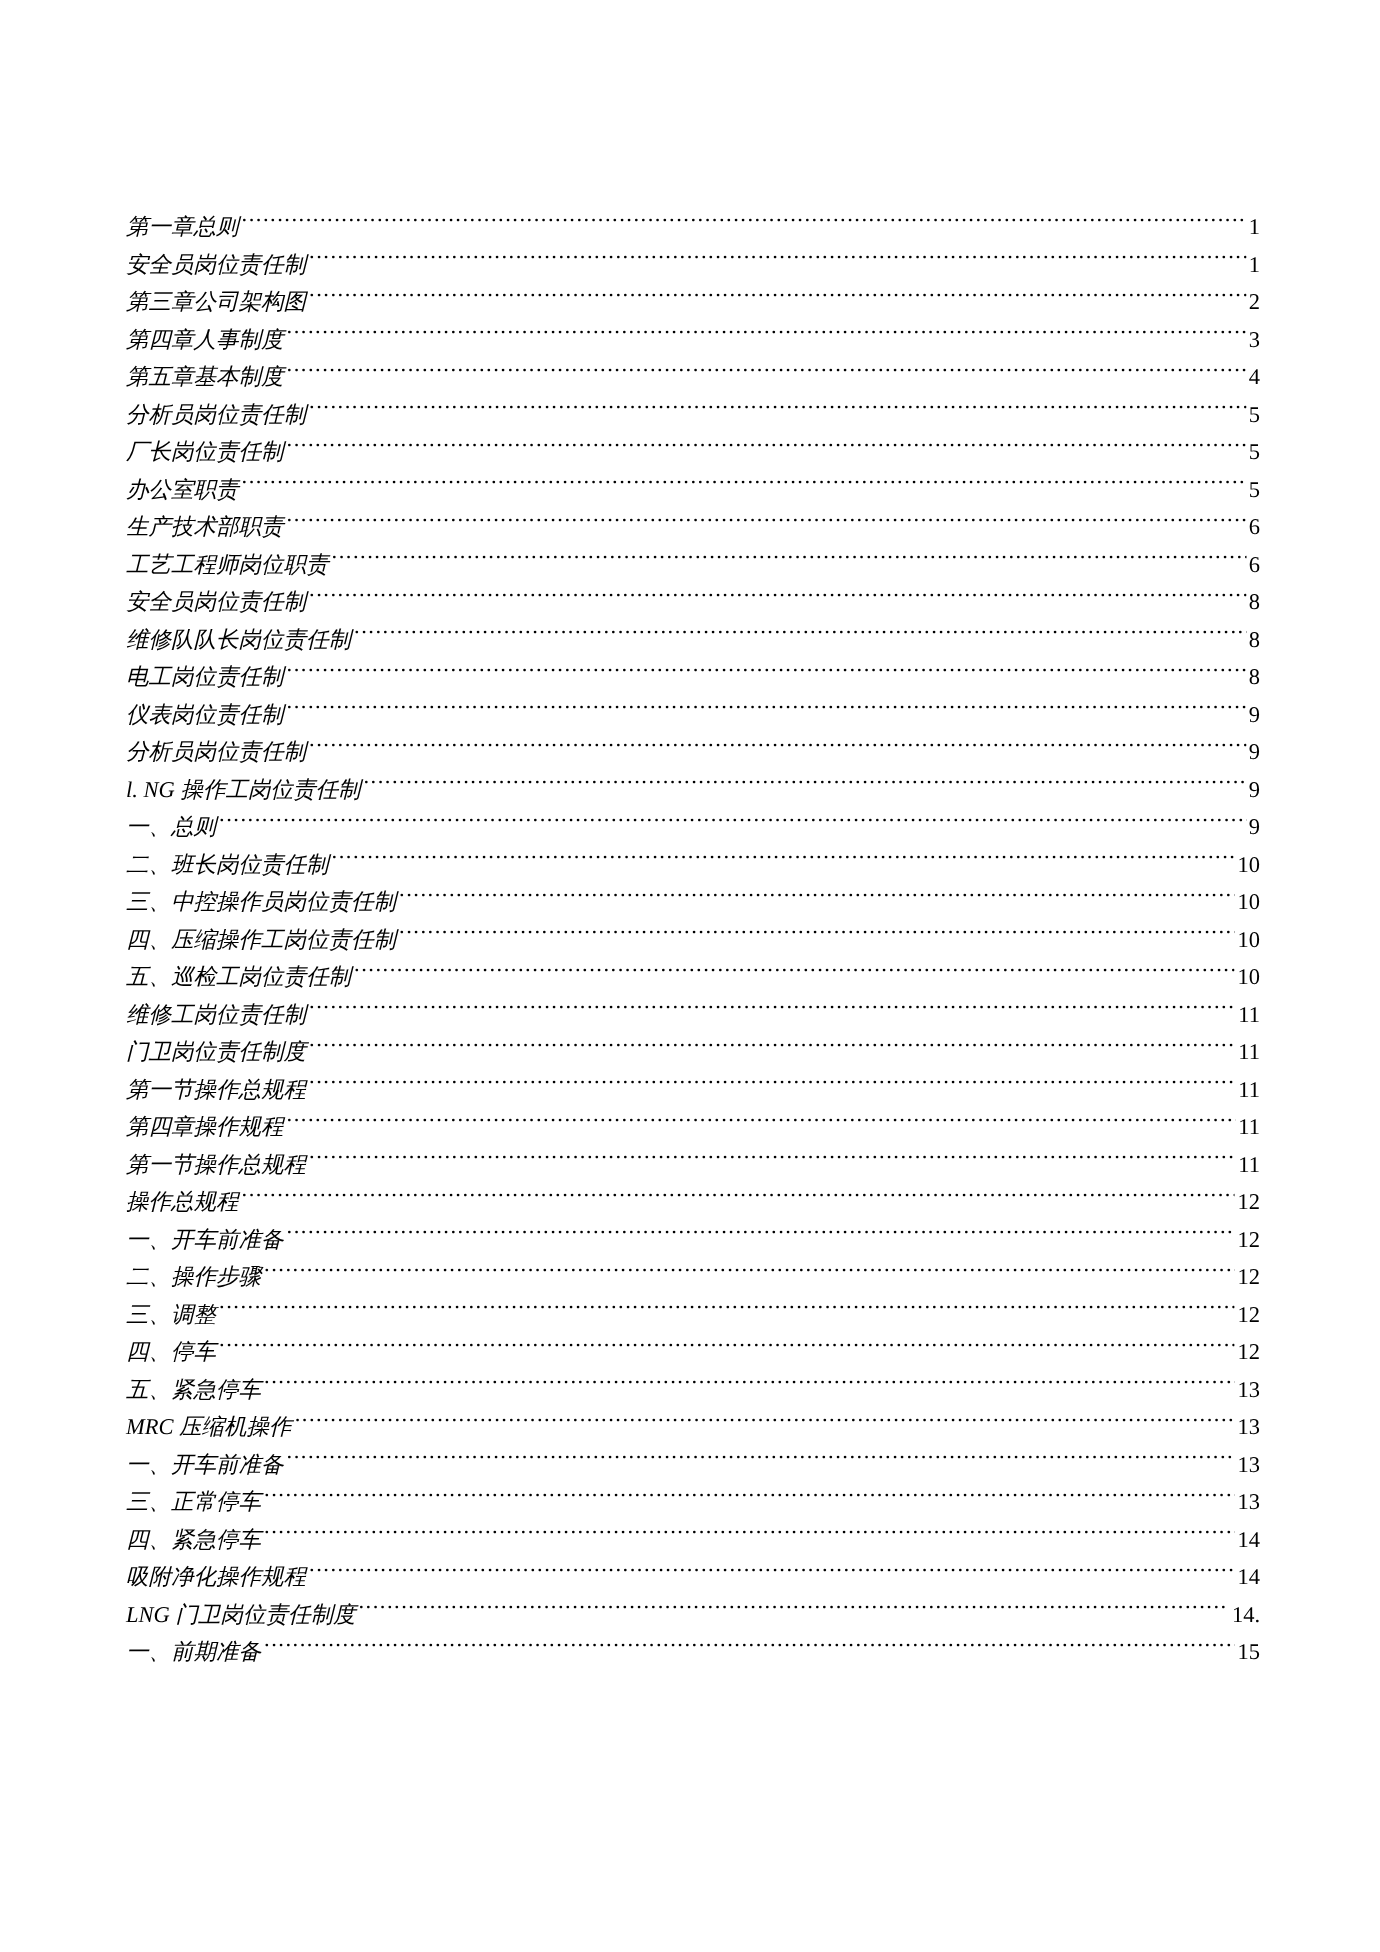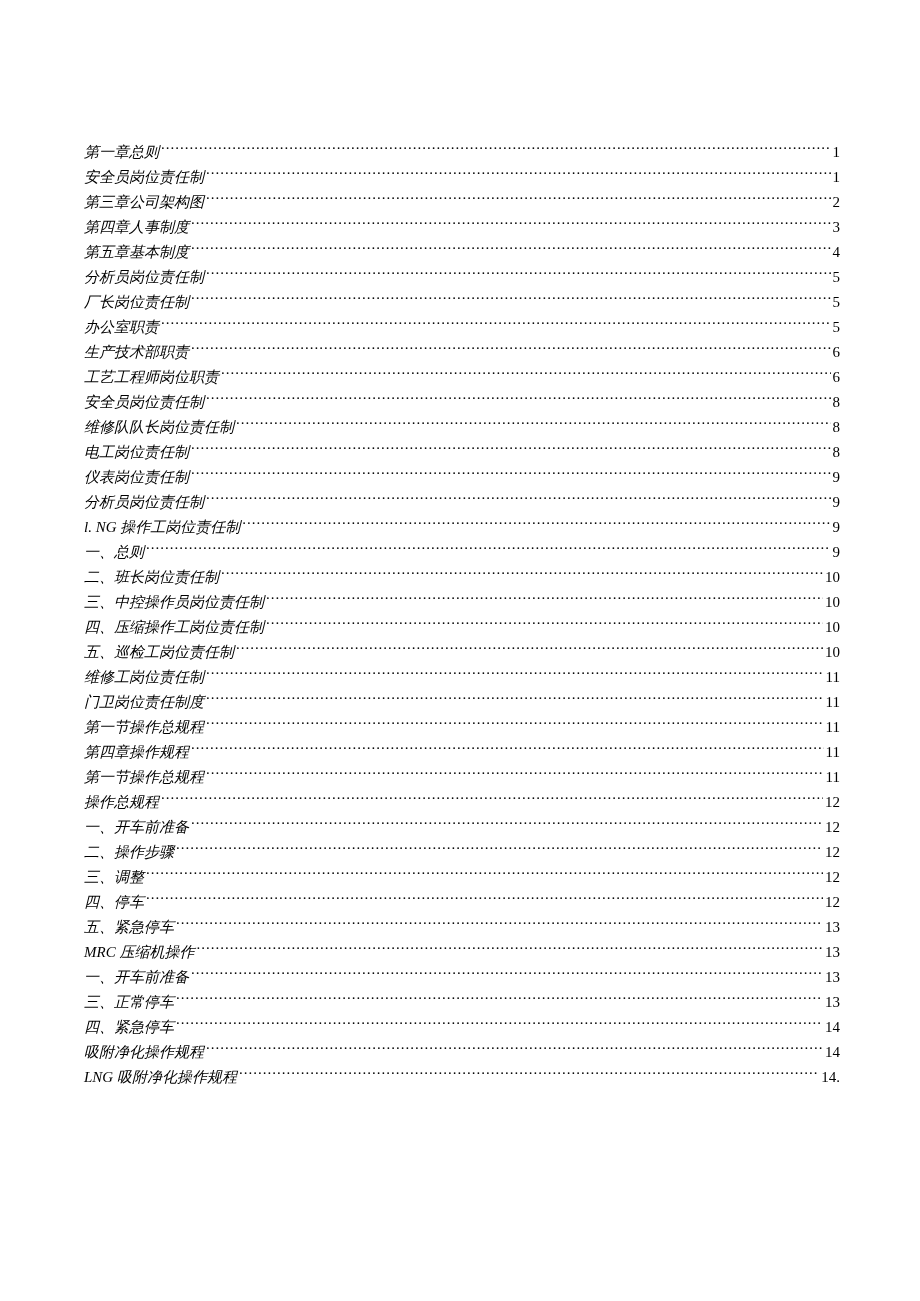--- a/index.html
+++ b/index.html
@@ -228,17 +228,22 @@
       <span class="toc-title">四、紧急停车</span>
       <span class="toc-dots"></span>
       <span class="toc-page">14</span>
     </div>
     <div class="toc-entry">
       <span class="toc-title">吸附净化操作规程</span>
       <span class="toc-dots"></span>
       <span class="toc-page">14</span>
     </div>
     <div class="toc-entry">
-      <span class="toc-title">LNG 吸附净化操作规程</span>
+      <span class="toc-title">LNG 门卫岗位责任制度</span>
       <span class="toc-dots"></span>
       <span class="toc-page">14.</span>
+    </div>
+    <div class="toc-entry">
+      <span class="toc-title">一、前期准备</span>
+      <span class="toc-dots"></span>
+      <span class="toc-page">15</span>
     </div>
   </div>
 
 </body></html>

